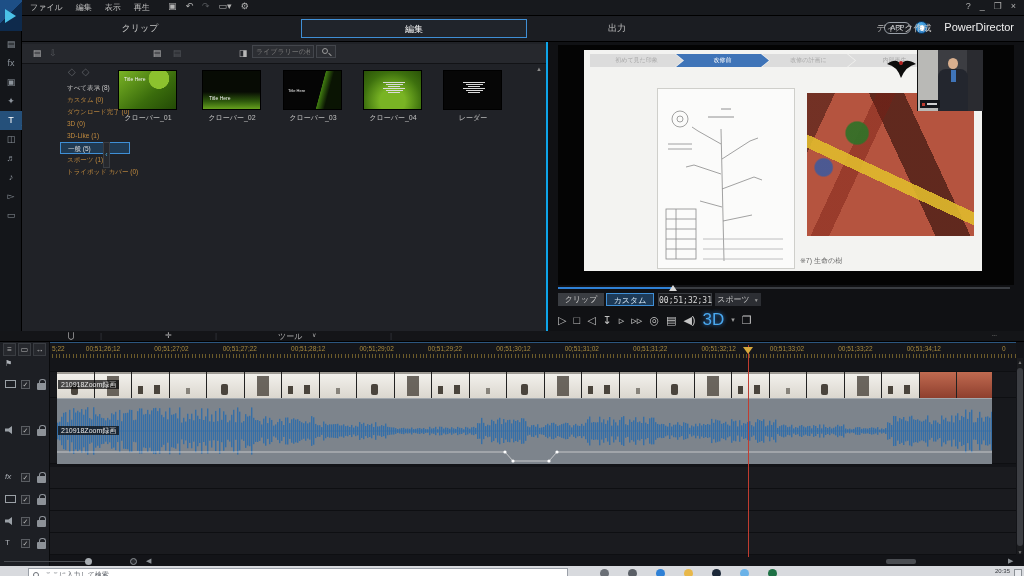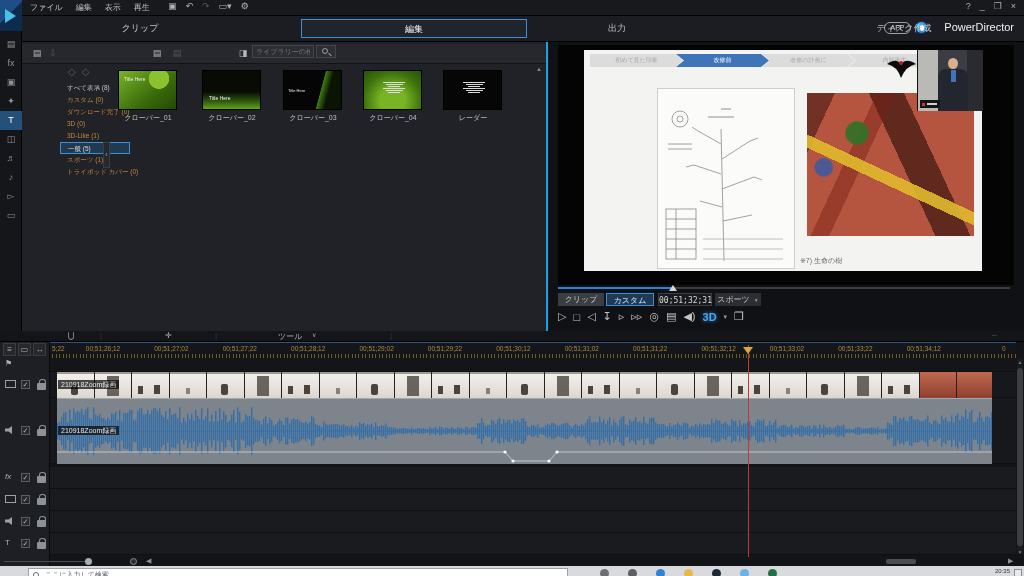--- a/index.html
+++ b/index.html
@@ -84,21 +84,21 @@
   #seektrack{position:absolute;left:10px;top:245px;width:452px;height:2px;background:#3a3d42}
   #seekfill{position:absolute;left:10px;top:245px;width:116px;height:2px;background:#2f81d6}
   #seekthumb{position:absolute;left:121px;top:243px;width:0;height:0;border-left:4px solid transparent;border-right:4px solid transparent;border-bottom:6px solid #d8d8d8}
   .pbtn{position:absolute;top:251px;height:13px;line-height:13px;text-align:center;font-size:8px}
   #btnclip{left:10px;width:46px;background:#3a3d42;color:#c8c8c8}
   #btnmovie{left:58px;width:48px;background:#1d3a57;border:1px solid #3f8fd6;color:#d8eaf8}
   #tcbox{left:110px;width:54px;background:#1a1b1e;border:1px solid #3a3d42;color:#dadada;font-family:"DejaVu Sans Mono",monospace;font-size:8px}
   #fitbox{left:167px;width:46px;background:#2c2e33;color:#c4c4c4}
   #fitbox:after{content:"▼";font-size:5px;margin-left:4px;color:#9a9a9a}
   #transport{position:absolute;left:10px;top:268px;display:flex;gap:7px;align-items:center;font-size:11px;color:#c4c4c4}
-  #transport .t3d{color:#4aa8ee;font-weight:bold;text-shadow:0 0 4px #2f81d6;font-size:11px}
+  #transport .t3d{color:#4aa8ee;font-weight:normal;text-shadow:0 0 4px #2f81d6;font-size:17px}
   #transport .sm{font-size:7px;color:#9a9a9a}
   
   #tltools{position:absolute;left:0;top:331px;width:1024px;height:11px;background:#141518;border-bottom:1px solid #000;font-size:8px;color:#b0b0b0}
   #tltools span{position:absolute;top:0px}
   .pipe{color:#3a3d42}
   
   #timeline{position:absolute;left:0;top:342px;width:1024px;height:224px;background:#131418}
   #headcol{position:absolute;left:0;top:0;width:50px;height:224px;background:#1d1f24;border-right:1px solid #090a0c}
   .tlic{position:absolute;width:13px;height:13px;border:1px solid #3a3d42;background:#26282d;color:#b5b5b5;font-size:8px;line-height:12px;text-align:center;top:1px}
   #ruler{position:absolute;left:50px;top:0;width:966px;height:16px;background:#15161a;border-top:1px solid #2c567e;overflow:hidden}

